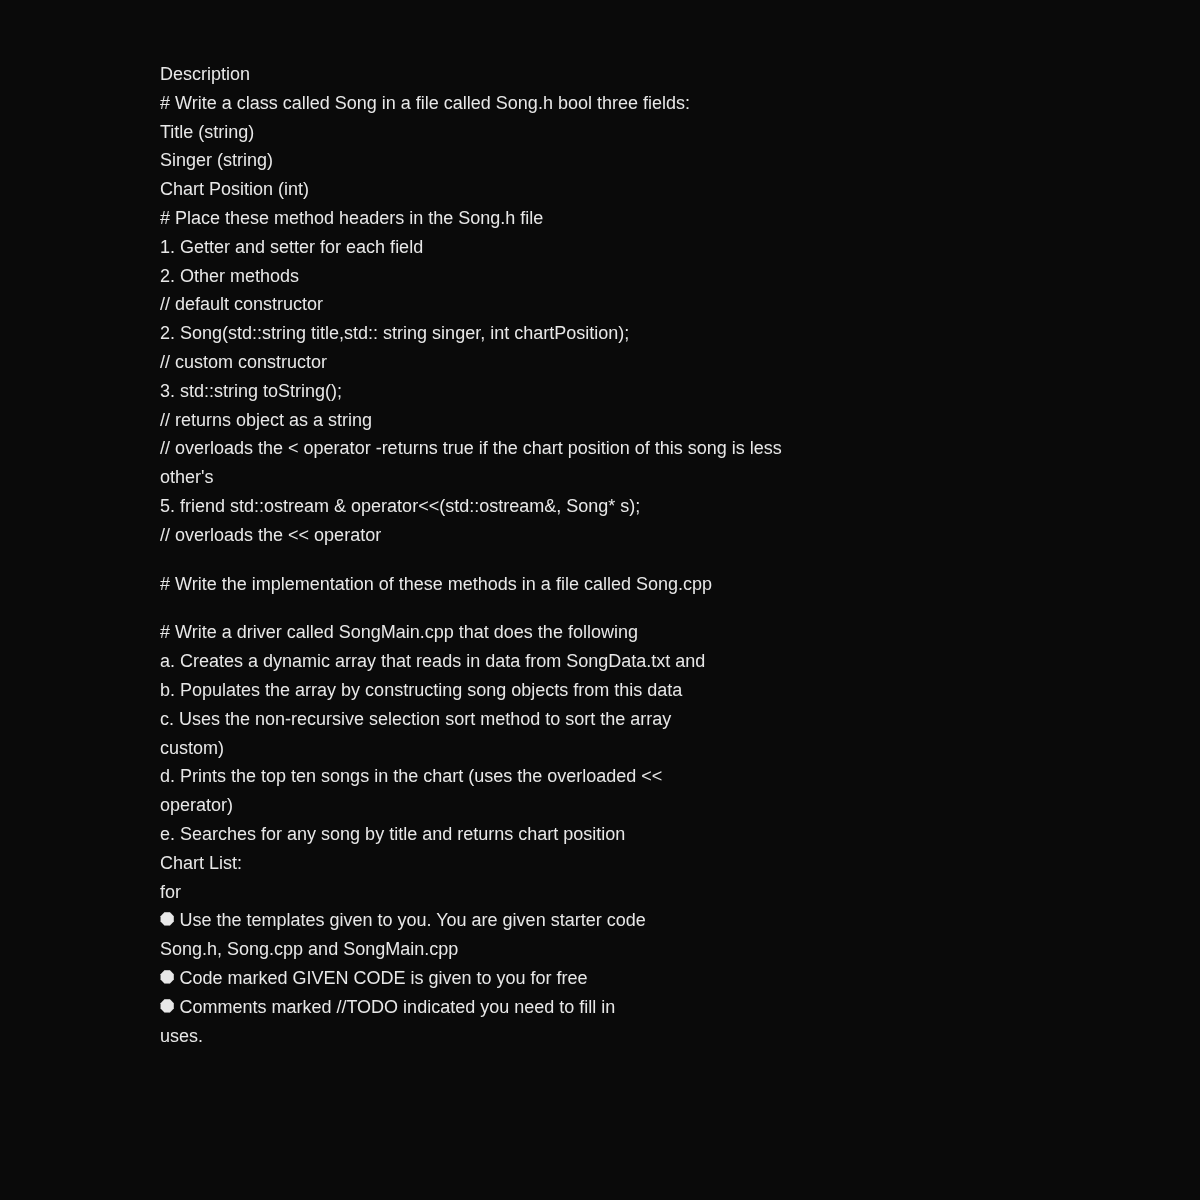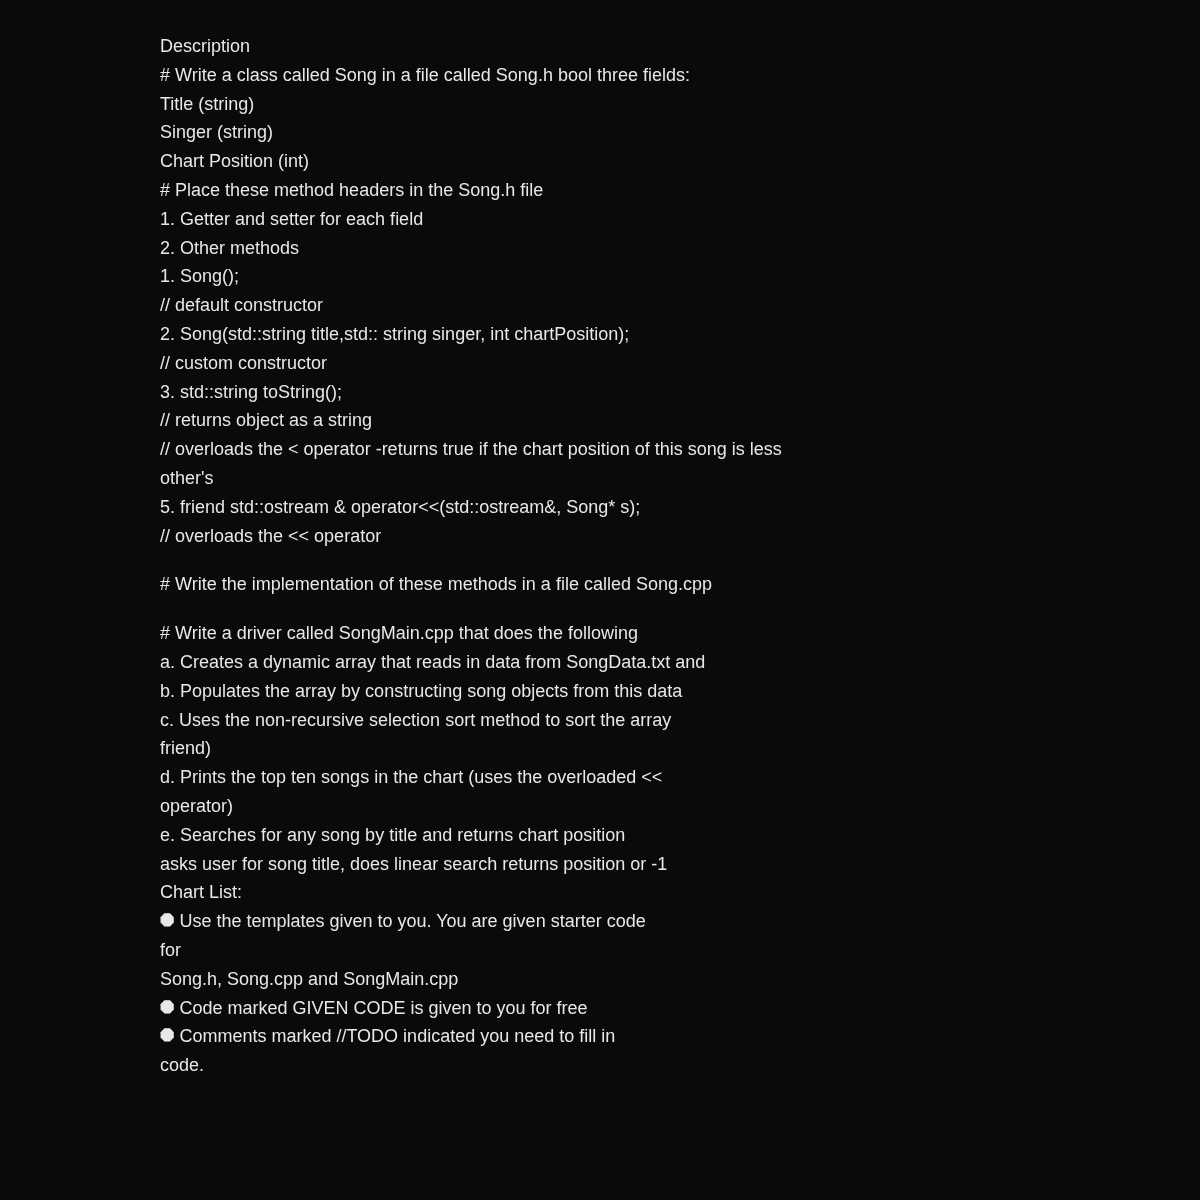--- a/index.html
+++ b/index.html
@@ -13,21 +13,21 @@
       color: #e8e8e8;
       font-family: Arial, sans-serif;
       font-size: 18px;
       line-height: 1.6;
       width: 1200px;
       height: 1200px;
       overflow: hidden;
     }
 
     .content {
-      padding: 32px 160px 40px 160px;
+      padding: 60px 160px 40px 160px;
     }
 
     .line {
       display: block;
       margin-bottom: 0px;
     }
 
     .section-gap {
       margin-top: 20px;
     }
@@ -37,42 +37,40 @@
 
 <div class="content">
   <span class="line">Description</span>
   <span class="line"># Write a class called Song in a file called Song.h bool three fields:</span>
   <span class="line">Title (string)</span>
   <span class="line">Singer (string)</span>
   <span class="line">Chart Position (int)</span>
   <span class="line"># Place these method headers in the Song.h file</span>
   <span class="line">1. Getter and setter for each field</span>
   <span class="line">2. Other methods</span>
-  <span class="line">1. Song();</span>
   <span class="line">// default constructor</span>
   <span class="line">2. Song(std::string title,std:: string singer, int chartPosition);</span>
   <span class="line">// custom constructor</span>
   <span class="line">3. std::string toString();</span>
   <span class="line">// returns object as a string</span>
   <span class="line">// overloads the &lt; operator -returns true if the chart position of this song is less</span>
   <span class="line">other's</span>
   <span class="line">5. friend std::ostream &amp; operator&lt;&lt;(std::ostream&amp;, Song* s);</span>
   <span class="line">// overloads the &lt;&lt; operator</span>
   <span class="line section-gap"></span>
   <span class="line"># Write the implementation of these methods in a file called Song.cpp</span>
   <span class="line section-gap"></span>
   <span class="line"># Write a driver called SongMain.cpp that does the following</span>
   <span class="line">a. Creates a dynamic array that reads in data from SongData.txt and</span>
   <span class="line">b. Populates the array by constructing song objects from this data</span>
   <span class="line">c. Uses the non-recursive selection sort method to sort the array</span>
-  <span class="line">friend)</span>
+  <span class="line">custom)</span>
   <span class="line">d. Prints the top ten songs in the chart (uses the overloaded &lt;&lt;</span>
   <span class="line">operator)</span>
   <span class="line">e. Searches for any song by title and returns chart position</span>
-  <span class="line">asks user for song title, does linear search returns position or -1</span>
   <span class="line">Chart List:</span>
+  <span class="line">for</span>
   <span class="line">⯃ Use the templates given to you. You are given starter code</span>
-  <span class="line">for</span>
   <span class="line">Song.h, Song.cpp and SongMain.cpp</span>
   <span class="line">⯃ Code marked GIVEN CODE is given to you for free</span>
   <span class="line">⯃ Comments marked //TODO indicated you need to fill in</span>
-  <span class="line">code.</span>
+  <span class="line">uses.</span>
 </div>
 
 </body></html>

